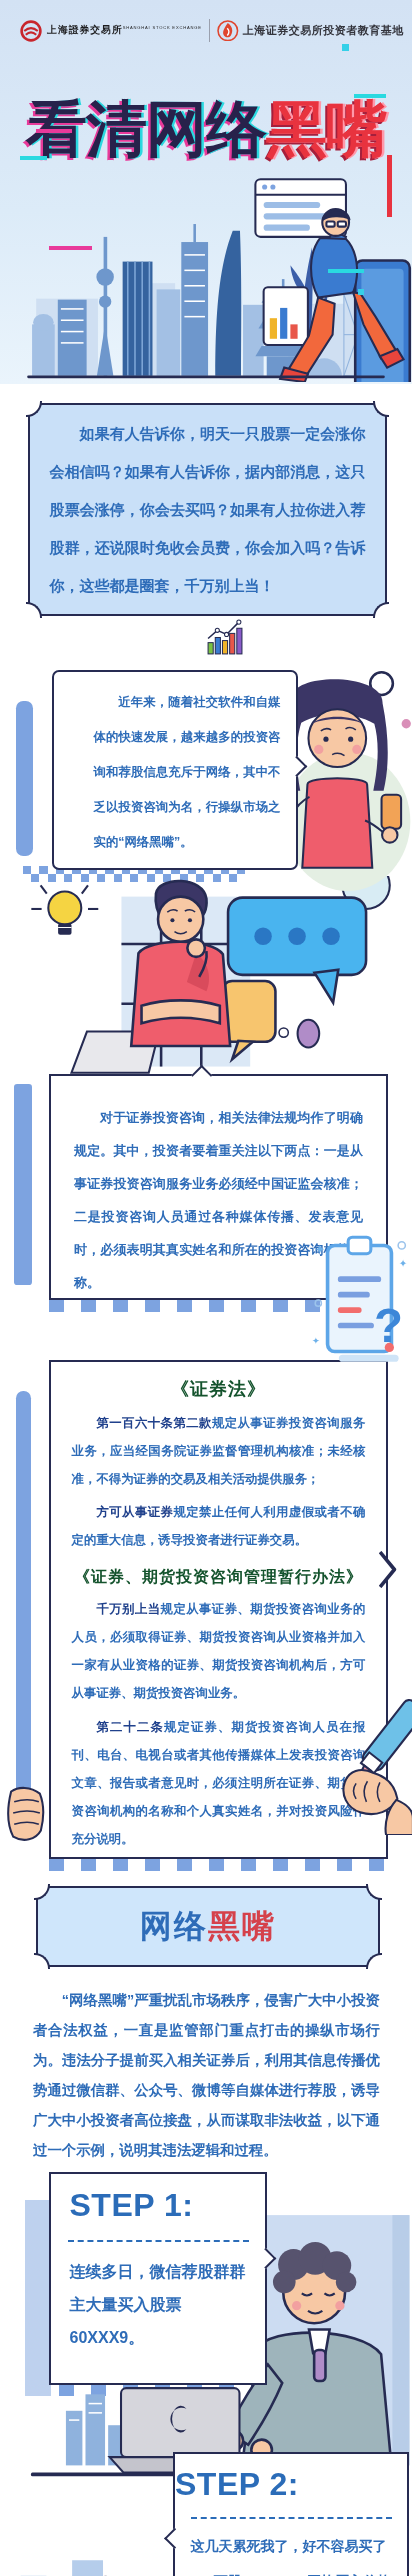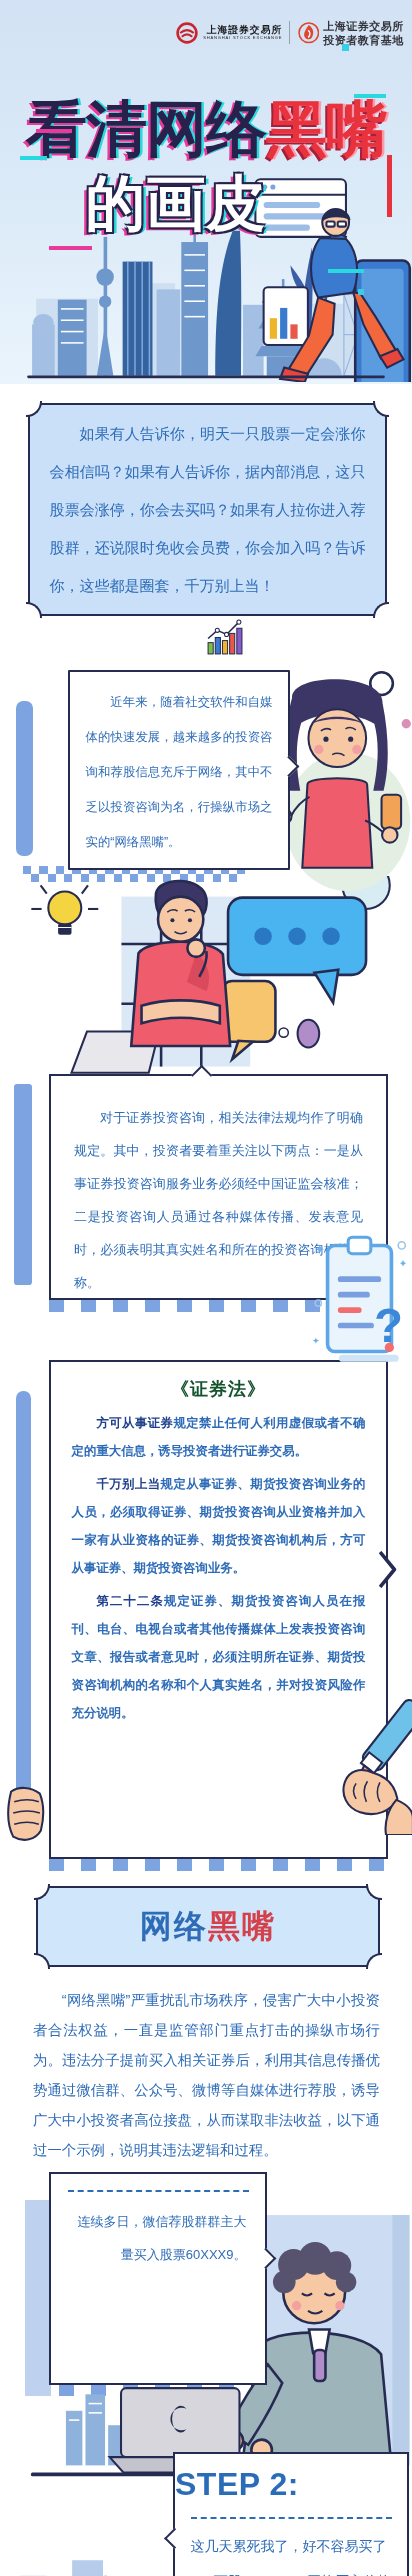--- a/index.html
+++ b/index.html
@@ -3,21 +3,21 @@
 <meta charset="utf-8">
 <style>
   html,body{margin:0;padding:0;background:#ffffff;}
   .page{position:relative;width:412px;height:3023px;margin:0 auto;background:#fff;overflow:hidden;
         font-family:"Liberation Sans","DejaVu Sans",sans-serif;}
   
   .hero{position:absolute;top:0;left:0;width:412px;height:384px;
         background:linear-gradient(180deg,#d3e2f4 0%,#dcebf8 55%,#eaf4fc 100%);}
   .logos{position:absolute;top:18.5px;right:8.2px;display:flex;align-items:center;gap:7.2px;}
   .logo-block{display:flex;align-items:center;gap:4.1px;}
-  .logo-txt{display:flex;flex-direction:column;line-height:1.1;text-align:right;}
+  .logo-txt{display:flex;flex-direction:row;line-height:1.1;}
   .logo-cn{font-family:"Liberation Serif","DejaVu Serif",serif;font-weight:bold;font-size:9.8px;color:#1d1d1f;letter-spacing:1px;}
   .logo-en{font-size:4.1px;color:#1d1d1f;letter-spacing:0.8px;margin-top:1px;}
   .logo-sep{width:1px;height:23px;background:#9aa0ae;}
   .logo2-l{font-weight:bold;font-size:11px;color:#33343c;letter-spacing:0.5px;line-height:1.3;}
   .pill{position:absolute;top:59px;left:114px;width:272px;height:34px;border-radius:18.5px;
         background:linear-gradient(90deg,#c62fe0 0%,#8a25e0 45%,#4329d6 100%);
         border:1.5px solid #cf9bef;box-shadow:0 4.1px 7.2px rgba(90,40,170,.35);
         color:#fff;font-size:17.5px;font-weight:bold;text-align:center;line-height:32px;letter-spacing:1px;}
   .big-title{position:absolute;top:99px;left:0;width:412px;text-align:center;
              font-size:61px;font-weight:900;line-height:1;letter-spacing:-1px;white-space:nowrap;}
@@ -28,21 +28,21 @@
               text-shadow:2.1px -2.1px 0 #27224b,-2.1px -2.1px 0 #27224b,2.1px 2.1px 0 #27224b,-2.1px 2.1px 0 #27224b,4.6px 1px 0 #2ad9e0,-4.6px 2.6px 0 #e83a9a;}
   .deco{position:absolute;z-index:2;}
   
   .blue-box{position:absolute;background:#c9e0f8;border:2.6px solid #262b52;border-radius:8.2px;}
   .white-box{position:absolute;background:#ffffff;border:2.6px solid #262b52;}
   .corner{position:absolute;width:13.4px;height:13.4px;background:#fff;border:2.1px solid #262b52;}
   .c-tl{top:-3.6px;left:-3.6px;border-top:none;border-left:none;border-radius:0 0 100% 0;}
   .c-tr{top:-3.6px;right:-3.6px;border-top:none;border-right:none;border-radius:0 0 0 100%;}
   .c-bl{bottom:-3.6px;left:-3.6px;border-bottom:none;border-left:none;border-radius:0 100% 0 0;}
   .c-br{bottom:-3.6px;right:-3.6px;border-bottom:none;border-right:none;border-radius:100% 0 0 0;}
-  .para{color:#2e6cb8;font-weight:normal;text-align:justify;}
+  .para{color:#2e6cb8;font-weight:bold;text-align:justify;}
   .indent{text-indent:2em;}
   .stripes{position:absolute;height:15.5px;background:repeating-linear-gradient(90deg,#7da3e0 0 15.5px,rgba(0,0,0,0) 15.5px 32px);}
   .checker{position:absolute;height:16.5px;
      background-image:repeating-linear-gradient(90deg,#7da3e0 0 8.2px,rgba(0,0,0,0) 8.2px 16.5px),
                       repeating-linear-gradient(90deg,rgba(0,0,0,0) 0 8.2px,#7da3e0 8.2px 16.5px);
      background-size:100% 8.2px,100% 8.2px;background-position:0 0,0 8.2px;background-repeat:no-repeat;}
   .offset-bar{position:absolute;background:#7da3e0;border-radius:7.2px;}
   .offset-rect{position:absolute;background:#bed1ee;}
   .tail-r{position:absolute;right:-8.2px;width:13.4px;height:13.4px;background:#fff;
           border-top:2.6px solid #262b52;border-right:2.6px solid #262b52;transform:rotate(45deg);}
@@ -104,21 +104,20 @@
     <div class="deco" style="top:156px;left:19.6px;width:27px;height:4.1px;background:#2ad9e0;"></div>
     <div class="deco" style="top:94px;left:354px;width:32px;height:4.1px;background:#2ad9e0;"></div>
     <div class="deco" style="top:155px;left:387px;width:5.2px;height:62px;background:#e8333f;"></div>
     <div class="deco" style="top:246px;left:49px;width:43px;height:4.1px;background:#e83a9a;"></div>
     <div class="deco" style="top:269px;left:328px;width:36px;height:4.1px;background:#2ad9e0;"></div>
     <div class="deco" style="top:289px;left:358px;width:6.2px;height:6.2px;background:#35d0e8;"></div>
 
     <div class="big-title">
       <span class="bt-dark">看清网络</span><span class="bt-red">黑嘴</span>
     </div>
-    <div class="big-title2">的画皮</div>
 
     <svg class="abs" style="top:170px;left:0;z-index:1;" width="412" height="212" viewBox="0 0 800 412">
 
       <g fill="#cfdff2">
         <rect x="70" y="250" width="120" height="150"></rect>
         <rect x="250" y="220" width="90" height="180"></rect>
         <rect x="560" y="260" width="120" height="140"></rect>
         <rect x="700" y="230" width="80" height="170"></rect>
       </g>
 
@@ -239,21 +238,21 @@
     <rect x="34" y="44" width="10" height="26" fill="#f0b428" stroke="#262b52" stroke-width="2"></rect>
     <rect x="48" y="30" width="10" height="40" fill="#e8574a" stroke="#262b52" stroke-width="2"></rect>
     <rect x="62" y="20" width="10" height="50" fill="#8a5bc8" stroke="#262b52" stroke-width="2"></rect>
     <polyline points="6,40 24,24 42,32 66,8" fill="none" stroke="#262b52" stroke-width="3"></polyline>
     <circle cx="24" cy="24" r="4" fill="#fff" stroke="#262b52" stroke-width="2"></circle>
     <circle cx="42" cy="32" r="4" fill="#fff" stroke="#262b52" stroke-width="2"></circle>
     <circle cx="66" cy="8" r="4" fill="#fff" stroke="#262b52" stroke-width="2"></circle>
   </svg>
 
   <div class="offset-bar" style="top:701px;left:15.5px;width:17.5px;height:155px;"></div>
-  <div class="white-box" style="top:670px;left:68px;width:218px;height:196px;border-radius:1px;z-index:2;">
+  <div class="white-box" style="top:670px;left:52px;width:218px;height:196px;border-radius:7px;z-index:2;padding-left:24px;">
     <div class="tail-r" style="top:87px;"></div>
     <div class="para indent" style="padding:13.4px 15.5px 0 15.5px;font-size:12.4px;line-height:35px;">近年来，随着社交软件和自媒体的快速发展，越来越多的投资咨询和荐股信息充斥于网络，其中不乏以投资咨询为名，行操纵市场之实的“网络黑嘴”。</div>
   </div>
   <div class="checker" style="top:866px;left:23px;width:222px;"></div>
   <svg class="abs" style="top:662px;left:260px;z-index:1;" width="152" height="229" viewBox="0 0 295 445">
     <ellipse cx="170" cy="310" rx="122" ry="135" fill="#e4efe3"></ellipse>
     <circle cx="236" cy="42" r="22" fill="none" stroke="#262b52" stroke-width="5"></circle>
     <circle cx="284" cy="120" r="9" fill="#d98fb8"></circle>
     <path d="M62 70 C60 20 240 20 238 80 C250 140 252 200 240 250 L220 250 C232 190 230 150 222 120 C180 96 120 96 80 118 C70 150 68 196 78 250 L58 250 C46 196 48 120 62 70Z" fill="#3b3666"></path>
     <circle cx="150" cy="148" r="56" fill="#f7c8a4" stroke="#262b52" stroke-width="4"></circle>
@@ -350,21 +349,23 @@
     <rect x="58" y="148" width="46" height="11" rx="5" fill="#f26d6d"></rect>
     <rect x="58" y="178" width="70" height="11" rx="5" fill="#7a9fe0"></rect>
     <text x="128" y="216" font-size="92" font-weight="bold" fill="#3d87d8">?</text>
     <circle cx="158" cy="226" r="9" fill="#f26d6d"></circle>
   </svg>
 
   <div class="offset-bar" style="top:1391px;left:15.5px;width:15.5px;height:428px;"></div>
   <div class="white-box" style="top:1360px;left:49px;width:335px;height:495px;z-index:2;">
     <div style="padding:6.2px 20.6px 0 20.6px;">
       <div class="law-title">《证券法》</div>
+      <p class="law-p"><span class="law-ref">第一百六十条第二款</span><span>规定从事证券投资咨询服务业务，应当经国务院证券监督管理机构核准；未经核准，不得为证券的交易及相关活动提供服务；</span></p>
       <p class="law-p"><span class="law-ref">方可从事证券</span><span>规定禁止任何人利用虚假或者不确定的重大信息，诱导投资者进行证券交易。</span></p>
+      <div class="law-title" style="font-size:16px;margin-top:13.4px;">《证券、期货投资咨询管理暂行办法》</div>
       <p class="law-p"><span class="law-ref">千万别上当</span><span>规定从事证券、期货投资咨询业务的人员，必须取得证券、期货投资咨询从业资格并加入一家有从业资格的证券、期货投资咨询机构后，方可从事证券、期货投资咨询业务。</span></p>
       <p class="law-p"><span class="law-ref">第二十二条</span><span>规定证券、期货投资咨询人员在报刊、电台、电视台或者其他传播媒体上发表投资咨询文章、报告或者意见时，必须注明所在证券、期货投资咨询机构的名称和个人真实姓名，并对投资风险作充分说明。</span></p>
     </div>
   </div>
   <div class="stripes" style="top:1855px;left:49px;width:335px;"></div>
 
   <svg class="abs" style="top:1777px;left:6.2px;z-index:3;" width="40" height="67" viewBox="0 0 78 130">
     <path d="M10 28 C2 60 2 92 14 116 C34 128 58 122 68 104 C74 80 74 52 66 32 C48 18 24 18 10 28Z" fill="#f7c8a4" stroke="#262b52" stroke-width="4"></path>
     <g stroke="#262b52" stroke-width="3" fill="none">
         <path d="M16 48 q26 -8 48 0"></path>
@@ -442,22 +443,23 @@
 
     <g stroke="#262b52" stroke-width="4">
       <rect x="235" y="336" width="230" height="134" rx="10" fill="#d6d6dc"></rect>
       <path d="M362 376 a22 22 0 1 0 0 40 a17 26 0 1 1 0 -40Z" fill="#262b52" stroke="none"></path>
       <path d="M213 470 L487 470 L460 500 L240 500Z" fill="#c4c4cc"></path>
     </g>
     <rect x="60" y="500" width="600" height="7" rx="3" fill="#262b52"></rect>
   </svg>
   <div class="step-box" style="top:2172px;left:49px;width:214px;height:209px;">
     <div class="tail-r" style="top:77px;"></div>
+    <div class="step-label" style="font-size:32px;margin:13.4px 0 0 18.5px;">STEP 1:</div>
     <hr class="dashline" style="margin:15.5px 16.5px 0 16.5px;">
-    <div class="para" style="padding:13.4px 18.5px 0 18.5px;font-size:13px;line-height:33px;text-align:right;">连续多日，微信荐股群群主大量买入股票60XXX9。</div>
+    <div class="para" style="padding:13.4px 18.5px 0 18.5px;font-size:16px;line-height:33px;text-align:left;">连续多日，微信荐股群群主大量买入股票60XXX9。</div>
   </div>
   <div class="stripes" style="top:2380px;left:59px;width:204px;"></div>
 
   <svg class="abs" style="top:2514px;left:0;z-index:1;" width="412" height="242" viewBox="0 0 800 470">
     <path d="M0 400 L0 180 L40 180 L40 120 L90 120 L90 200 L140 200 L140 90 L200 90 L200 180 L260 180 L260 130 L320 130 L320 210 L380 210 L380 150 L450 150 L450 230 L520 230 L520 170 L580 170 L580 240 L660 240 L660 400Z" fill="#b5cdeb"></path>
     <rect x="0" y="398" width="800" height="72" fill="#cfe2f6"></rect>
 
     <g stroke="#262b52" stroke-width="4">
       <rect x="390" y="196" width="244" height="196" rx="12" fill="#8f8f98"></rect>
       <rect x="404" y="210" width="216" height="168" fill="#f2a94e" stroke="none"></rect>

